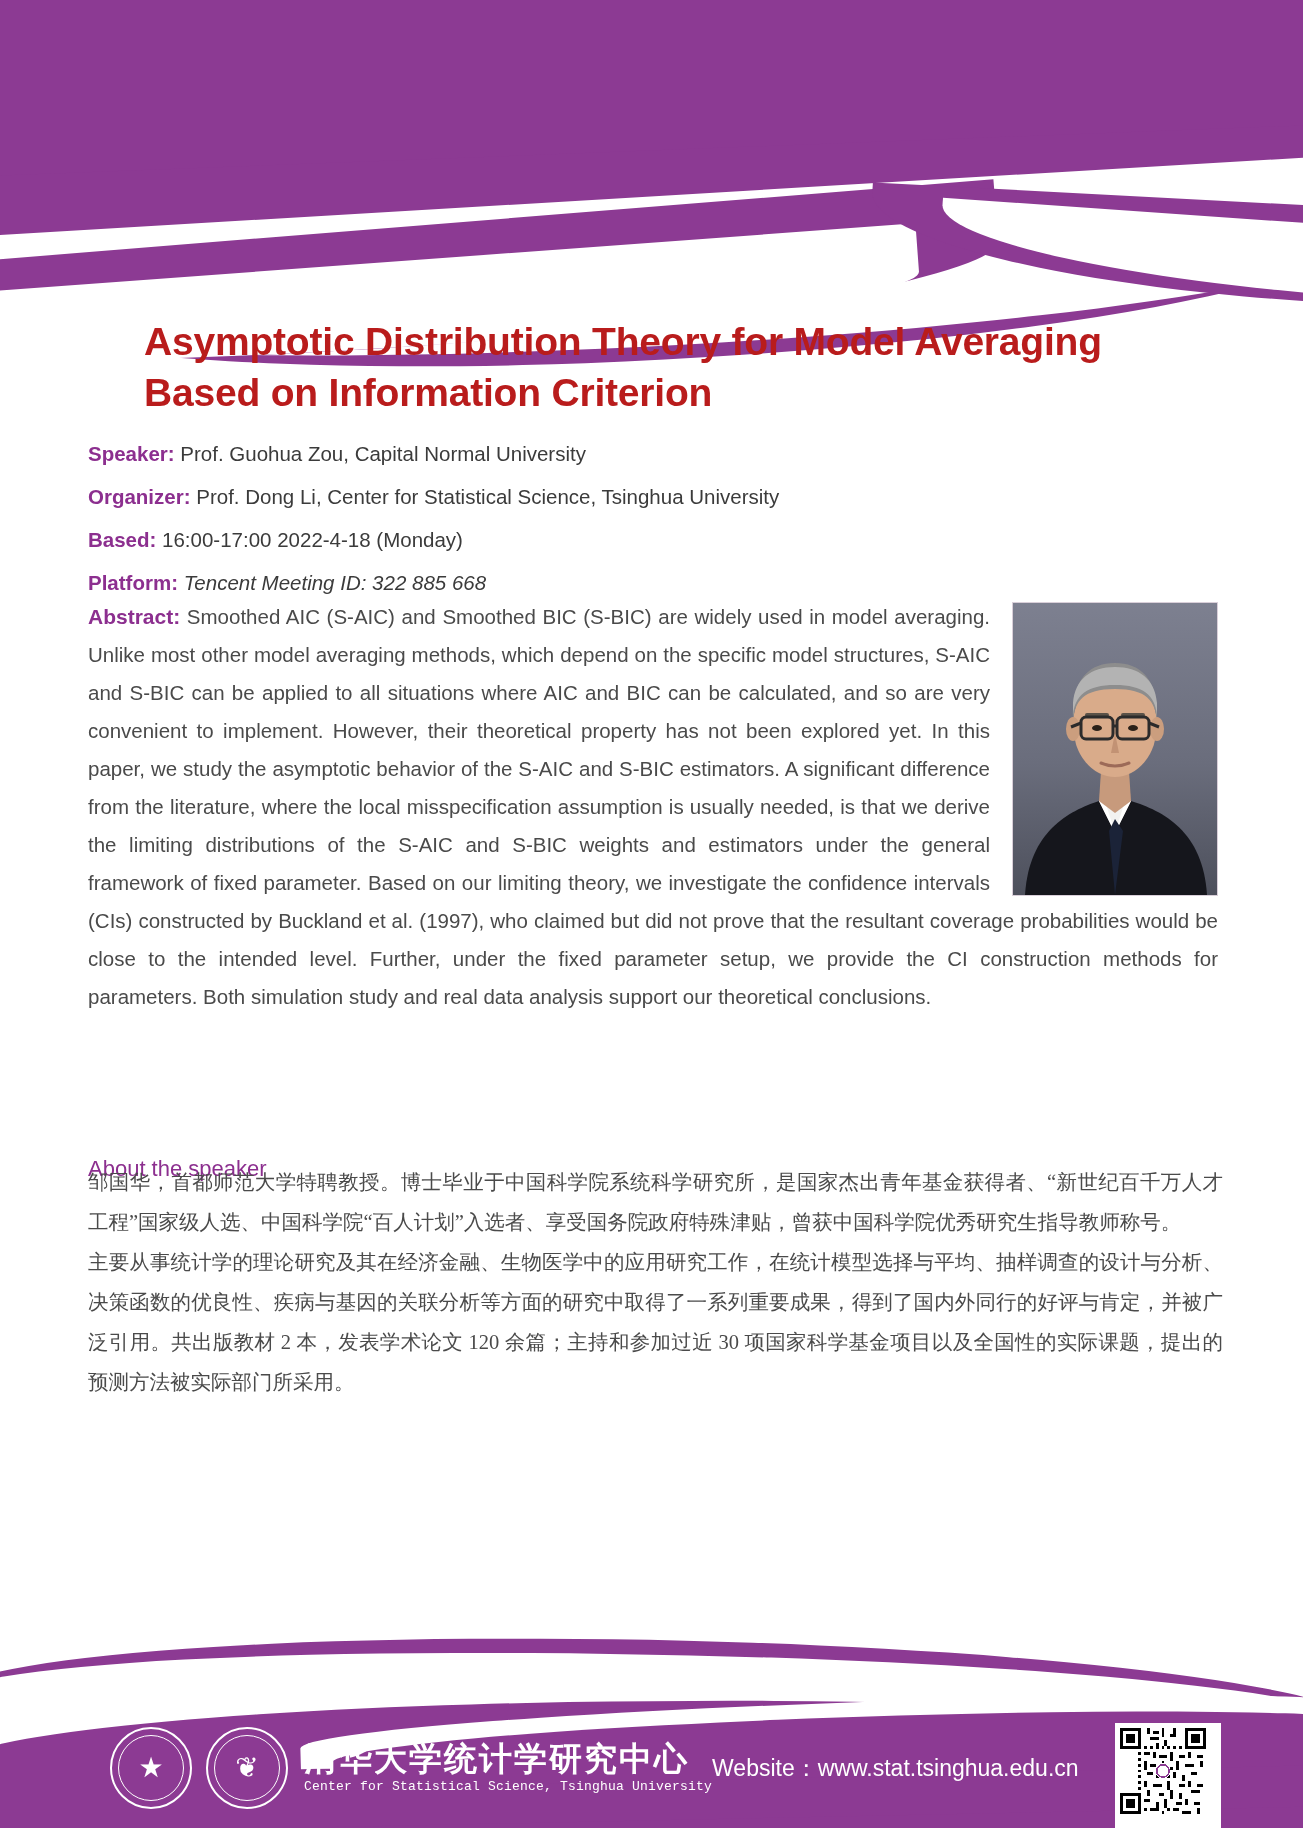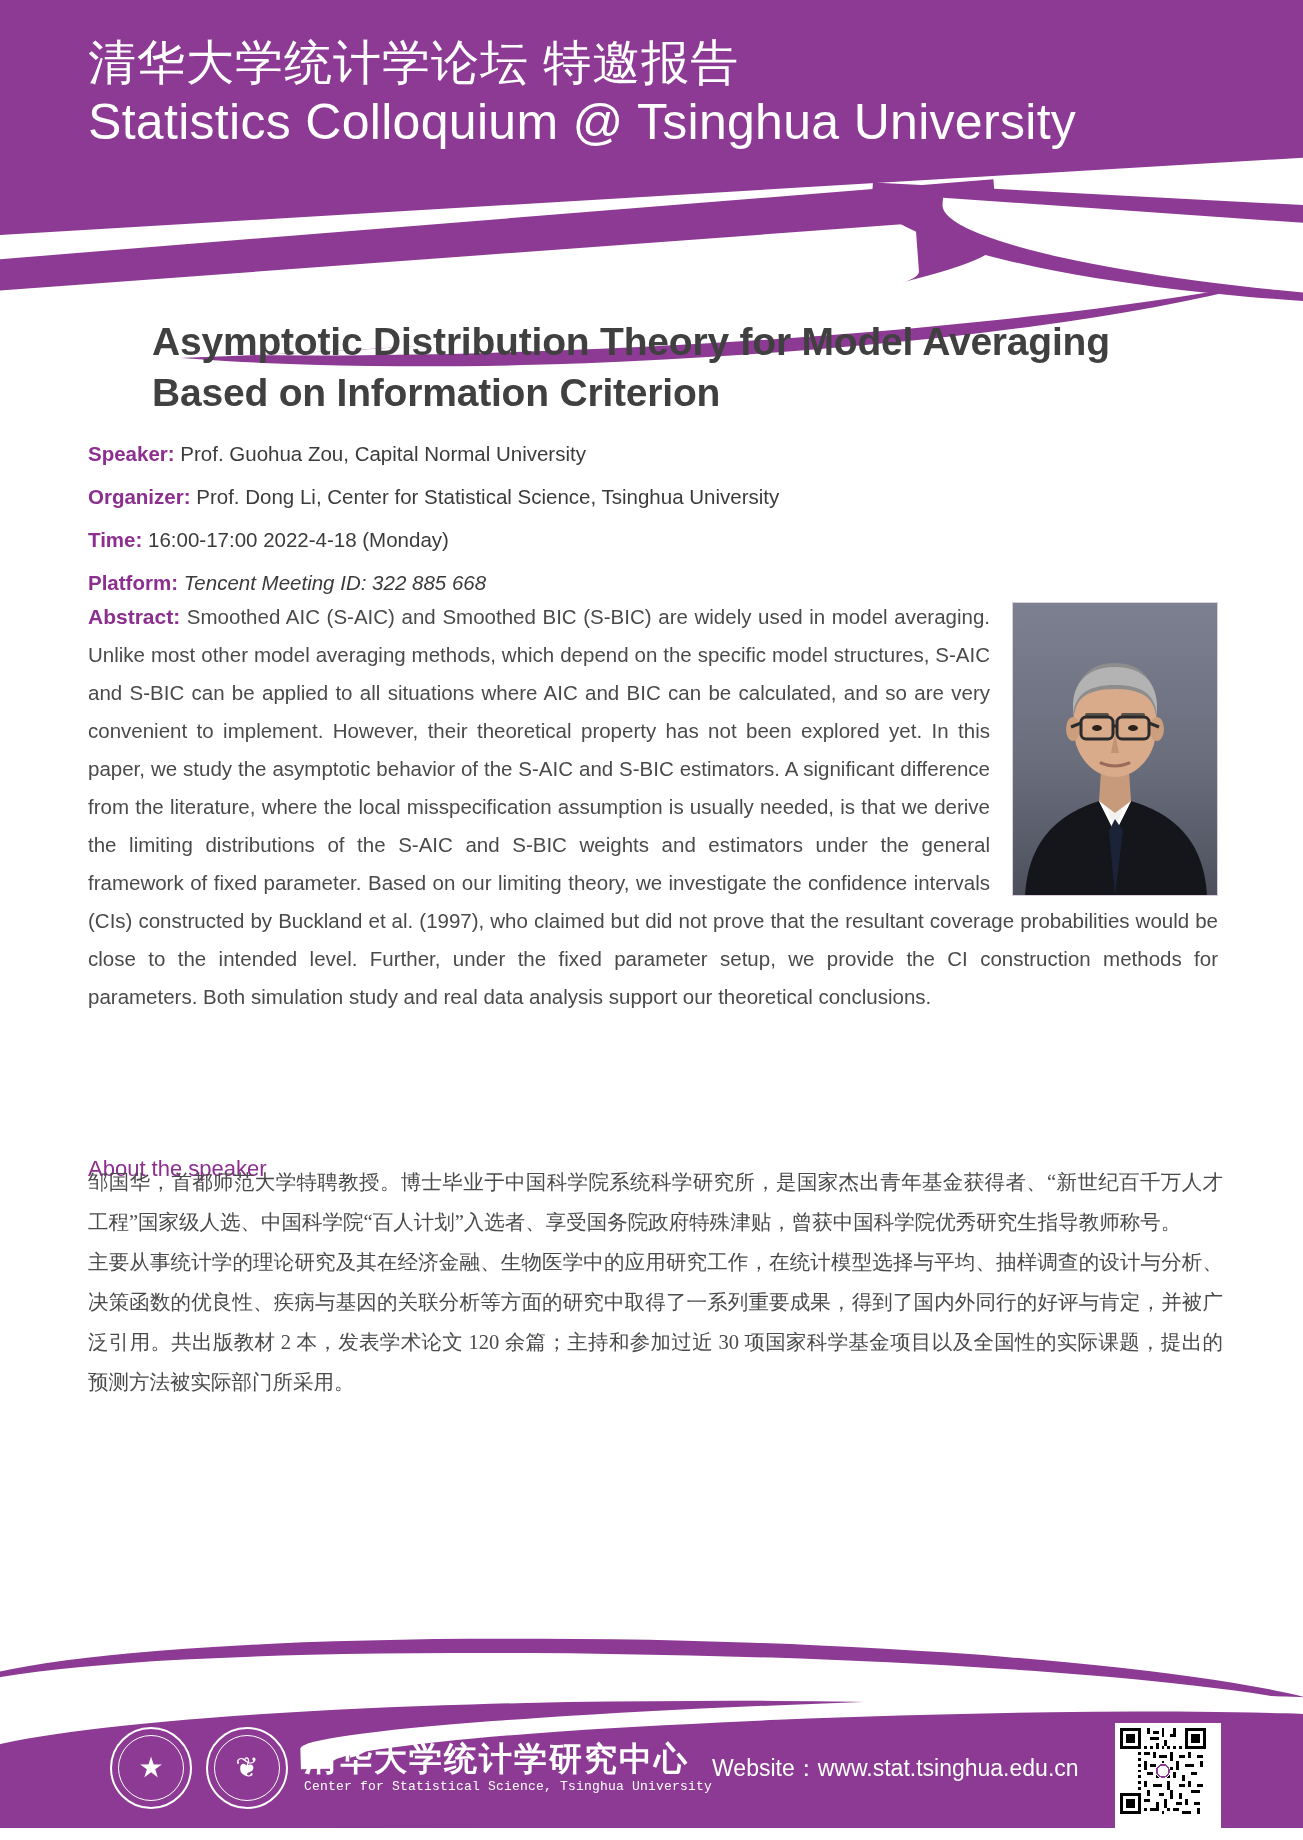--- a/index.html
+++ b/index.html
@@ -97,23 +97,23 @@
     font-size: 50px;
     line-height: 60px;
     font-weight: 300;
     white-space: nowrap;
     letter-spacing: 0.3px;
   }
 
   
   .talk-title {
     position: absolute;
-    left: 152px; top: 316px;
+    left: 144px; top: 316px;
     width: 1030px;
-    color: #404040;
+    color: #b91c1c;
     font-size: 39px;
     line-height: 51px;
     font-weight: bold;
     letter-spacing: -0.2px;
   }
 
   
   .meta {
     position: absolute;
     left: 88px; top: 440px;
@@ -311,38 +311,34 @@
 <div class="poster">
 
   <div class="header-band"></div>
   <div class="header-wave-a"></div>
   <div class="header-wave-b"></div>
   <div class="header-wave-c"></div>
   <div class="header-wave-d"></div>
   <div class="header-wave-e"></div>
   <div class="header-wave-f"></div>
 
-  <div class="header-text">
-    <div class="header-cn">清华大学统计学论坛  特邀报告</div>
-    <div class="header-en">Statistics Colloquium @ Tsinghua University</div>
-  </div>
 
   <div class="talk-title">Asymptotic Distribution Theory for Model Averaging Based on Information Criterion</div>
 
   <div class="meta">
     <div class="meta-row">
       <span class="meta-label">Speaker:</span>
       <span>Prof. Guohua Zou, Capital Normal University</span>
     </div>
     <div class="meta-row">
       <span class="meta-label">Organizer:</span>
       <span>Prof. Dong Li, Center for Statistical Science, Tsinghua University</span>
     </div>
     <div class="meta-row">
-      <span class="meta-label">Time:</span>
+      <span class="meta-label">Based:</span>
       <span>16:00-17:00 2022-4-18 (Monday)</span>
     </div>
     <div class="meta-row">
       <span class="meta-label">Platform:</span>
       <span class="meta-value-italic">Tencent Meeting ID: 322 885 668</span>
     </div>
   </div>
 
   <div class="abstract">
     <div class="photo">

